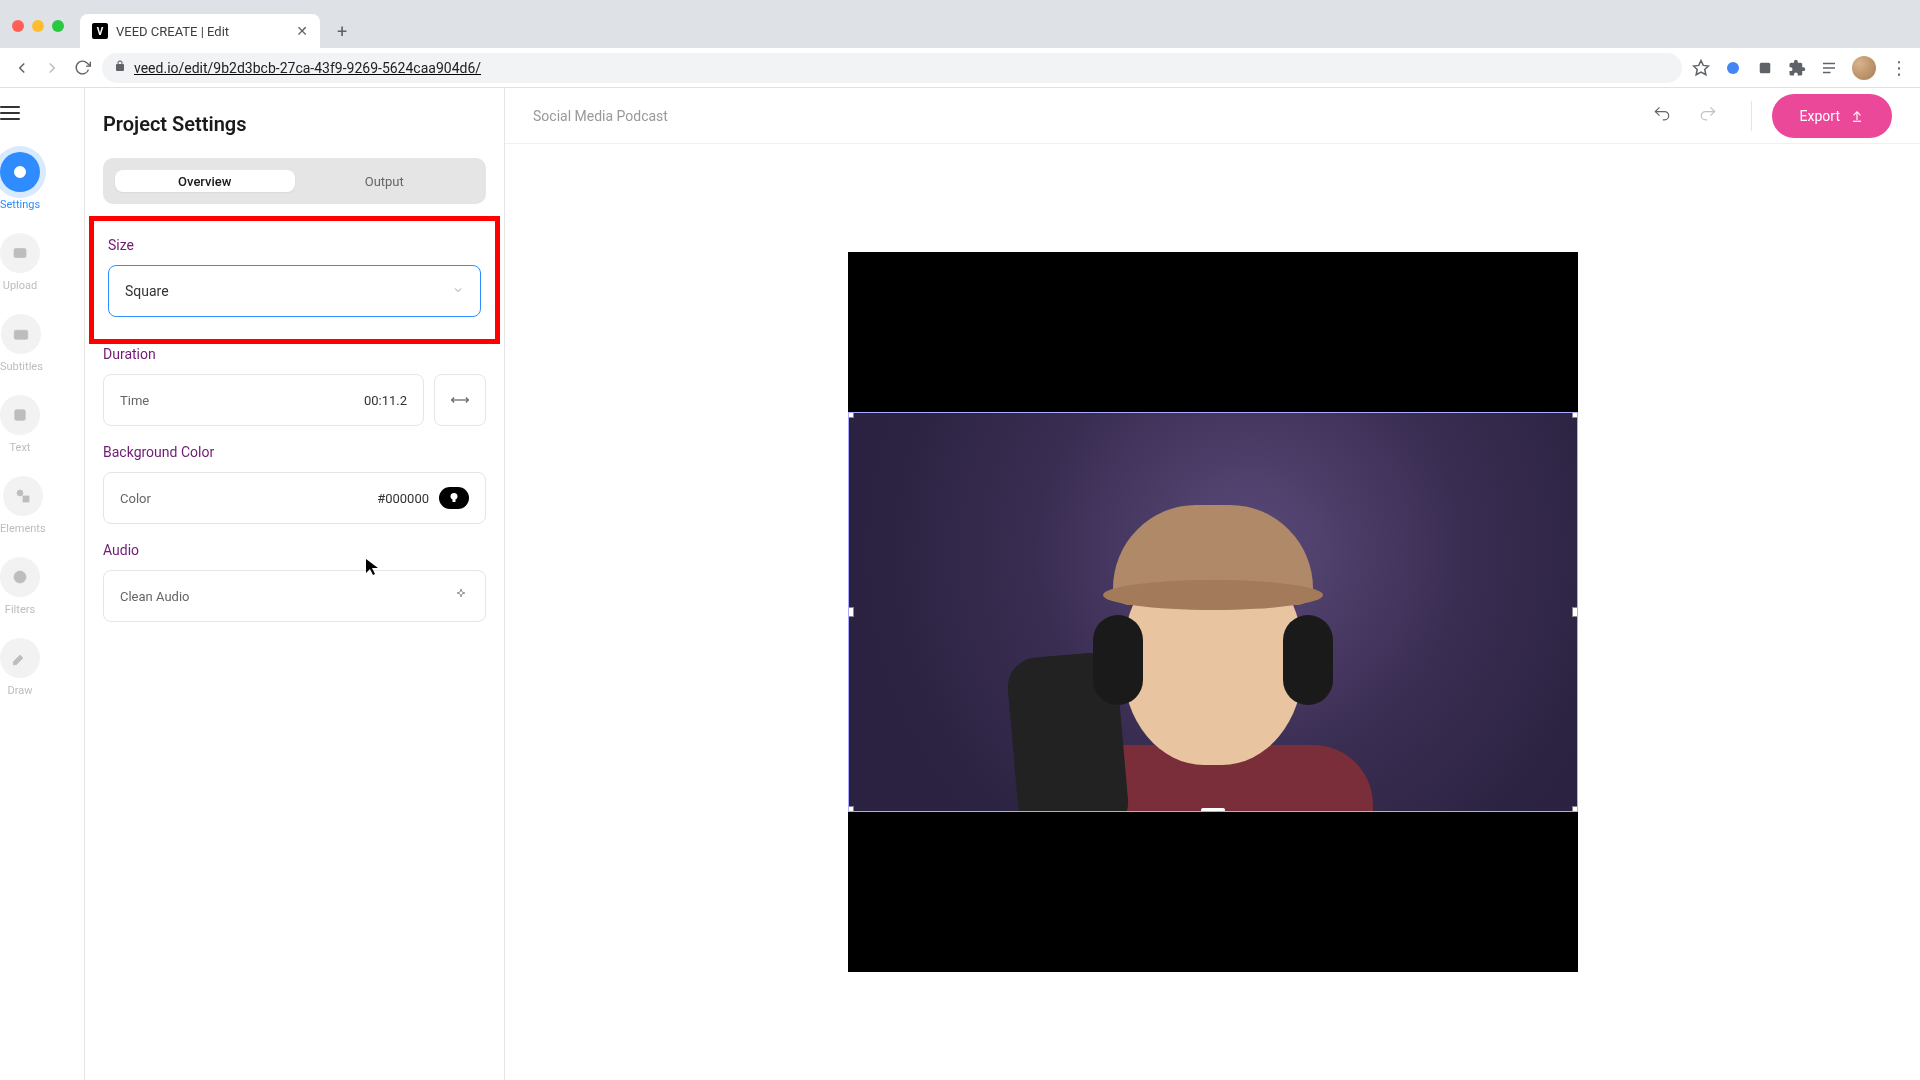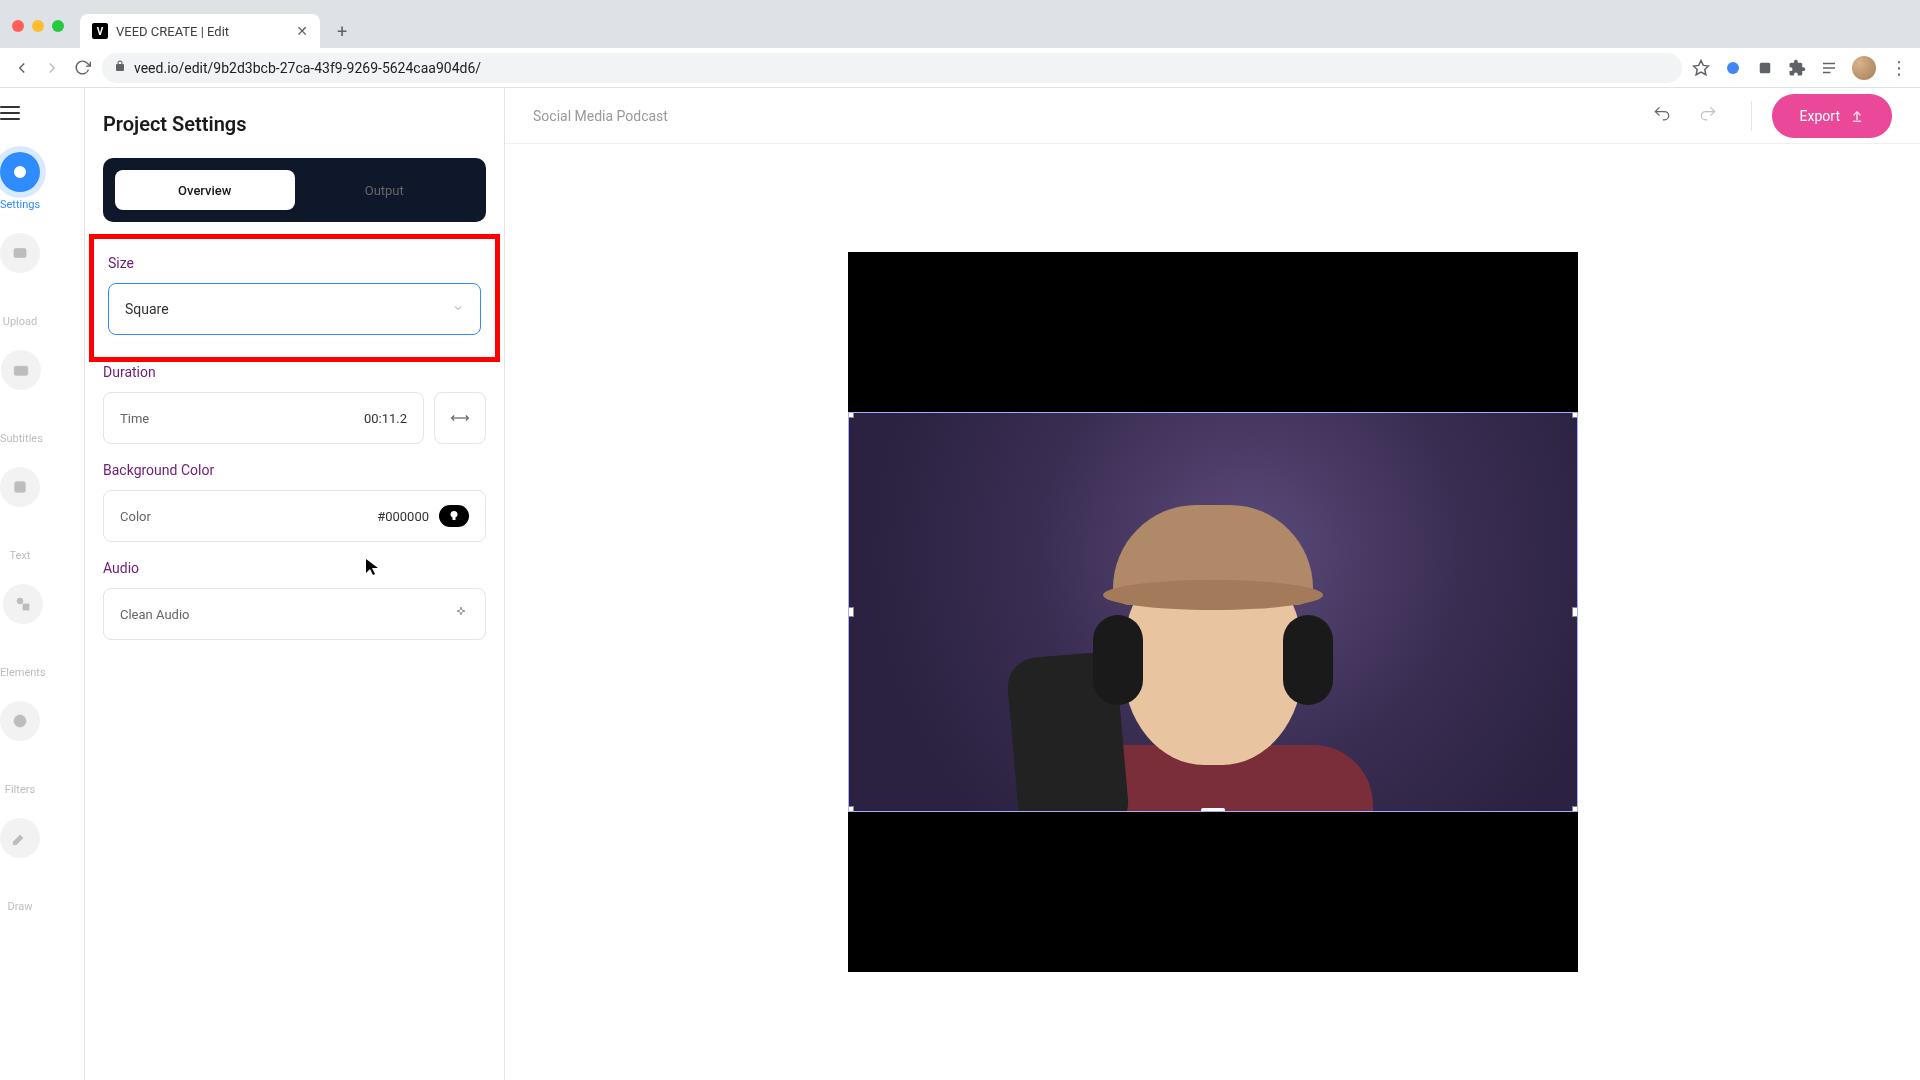--- a/index.html
+++ b/index.html
@@ -14,21 +14,21 @@
   .tl-green { background: #28c840; }
   .tab { background: #fff; border-radius: 8px 8px 0 0; height: 34px; display: flex; align-items: center; padding: 0 12px; gap: 8px; min-width: 240px; }
   .tab-favicon { width: 16px; height: 16px; background: #000; border-radius: 2px; display:flex;align-items:center;justify-content:center;color:#fff;font-size:10px;font-weight:bold;}
   .tab-title { font-size: 13px; color: #3c4043; flex:1; }
   .tab-close { color:#5f6368; font-size:14px; }
   .tab-new { width: 28px; height: 28px; display:flex;align-items:center;justify-content:center; color:#5f6368; font-size:18px; margin-left:8px; margin-bottom:3px;}
 
   .url-bar-row { height: 40px; background: #fff; display: flex; align-items: center; padding: 0 12px; gap: 10px; border-bottom: 1px solid #e0e0e0; }
   .nav-icon { width: 20px; height: 20px; display:flex;align-items:center;justify-content:center; color:#5f6368; }
   .nav-icon.dim { color:#bdbdbd; }
-  .url-field { flex: 1; display:flex; align-items:center; gap:8px; padding: 0 12px; height: 30px; background:#f1f3f4; border-radius: 15px; }
+  .url-field { flex: 1; display:flex; align-items:center; gap:8px; padding: 0 12px; height: 30px; background:#f1f3f4; border-radius: 15px; text-decoration: underline; }
   .url-lock { color:#5f6368; font-size:13px;}
   .url-text { font-size: 14px; color:#202124; }
   .ext-area { display:flex; gap:14px; align-items:center; }
   .ext-ic { width:18px; height:18px; color:#5f6368; }
   .avatar-ic { width:24px; height:24px; border-radius:50%; background: radial-gradient(circle at 30% 30%, #d9b38c, #a67c52); }
   .menu-dots { font-size:18px; color:#5f6368; }
 
   
   .app { display: flex; height: calc(1080px - 88px); }
 
@@ -36,25 +36,25 @@
   .hamburger { width:20px; height:14px; display:flex; flex-direction:column; justify-content:space-between; margin-bottom:10px;}
   .hamburger span { height:2px; background:#333; border-radius:1px; }
   .side-item { display:flex; flex-direction:column; align-items:center; gap:6px; cursor:pointer; }
   .side-icon-wrap { width: 40px; height: 40px; border-radius: 50%; display:flex; align-items:center; justify-content:center; }
   .side-item.active .side-icon-wrap { background:#2f8cff; box-shadow: 0 0 0 6px rgba(47,140,255,.18); }
   .side-item.active svg { stroke:#fff; fill:#fff; }
   .side-item:not(.active) .side-icon-wrap { background:#f2f2f2; }
   .side-item:not(.active) svg { stroke:#bdbdbd; fill:#bdbdbd; }
   .side-label { font-size: 11px; color:#666; }
   .side-item.active .side-label { color:#2f8cff; }
-  .side-item:not(.active) .side-label { color:#bdbdbd;margin-top:36px; }
+  .side-item:not(.active) .side-label { color:#bdbdbd; }
 
   .settings-panel { width: 420px; border-right: 1px solid #e5e5e5; padding: 24px 18px 0 18px; }
   .panel-title { font-size: 20px; font-weight: 600; color:#1a1a1a; margin-bottom: 22px; }
-  .tab-group { background:#0f172a; border-radius: 10px; height: 64px; display:flex; padding:12px; margin-bottom: 12px; }
+  .tab-group { background:#e5e5e5; border-radius: 10px; height: 46px; display:flex; padding:12px; margin-bottom: 12px; }
   .tab-btn { flex:1; display:flex; align-items:center; justify-content:center; border-radius:8px; font-size:13px; color:#666; }
   .tab-btn.active { background:#fff; color:#1a1a1a; font-weight:500; box-shadow: 0 1px 2px rgba(0,0,0,.06); }
 
   .highlight-box { border: 5px solid #ff0000; padding: 16px 14px 22px 14px; margin: 0 -14px 6px -14px; }
   .section-label { font-size: 14px; color:#701a75; margin-bottom: 12px; }
   .select-box { border: 1.5px solid #2f8cff; border-radius: 8px; height: 52px; display:flex; align-items:center; justify-content:space-between; padding: 0 16px; font-size:14px; color:#333; }
   .chev-down { color:#999; }
 
   .field-group { margin-bottom: 18px; }
   .row-box { border: 1px solid #e5e5e5; border-radius: 8px; height: 52px; display:flex; align-items:center; padding: 0 16px; font-size: 13px; color:#666; }

